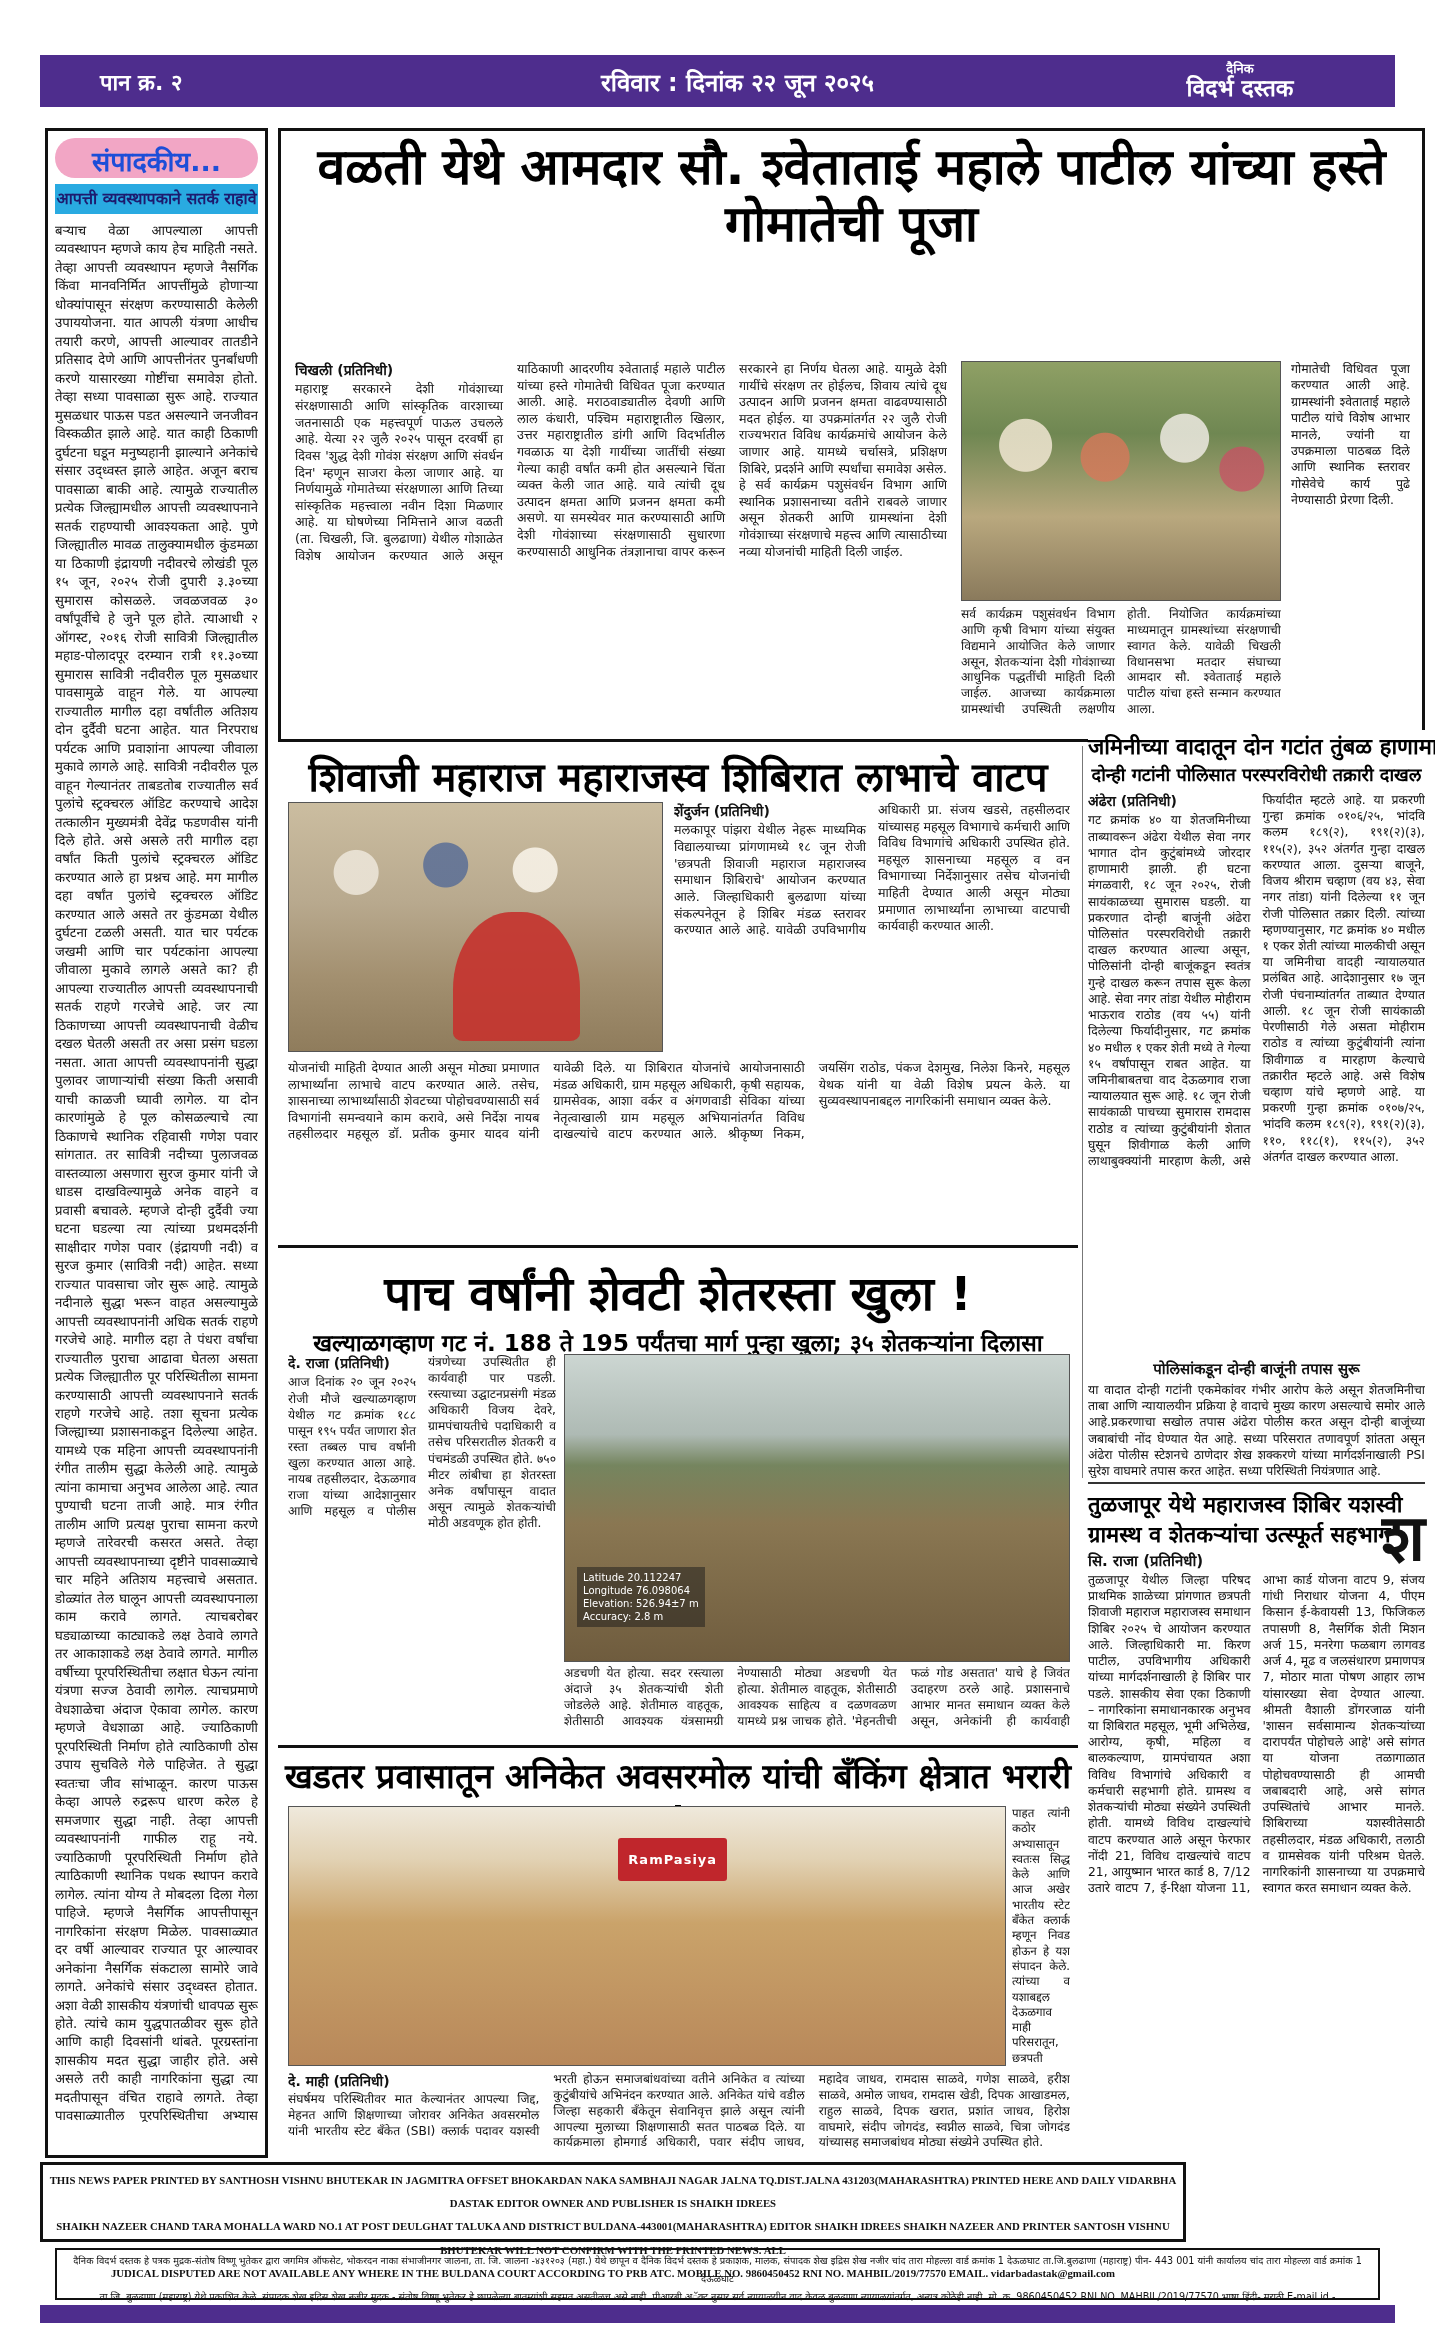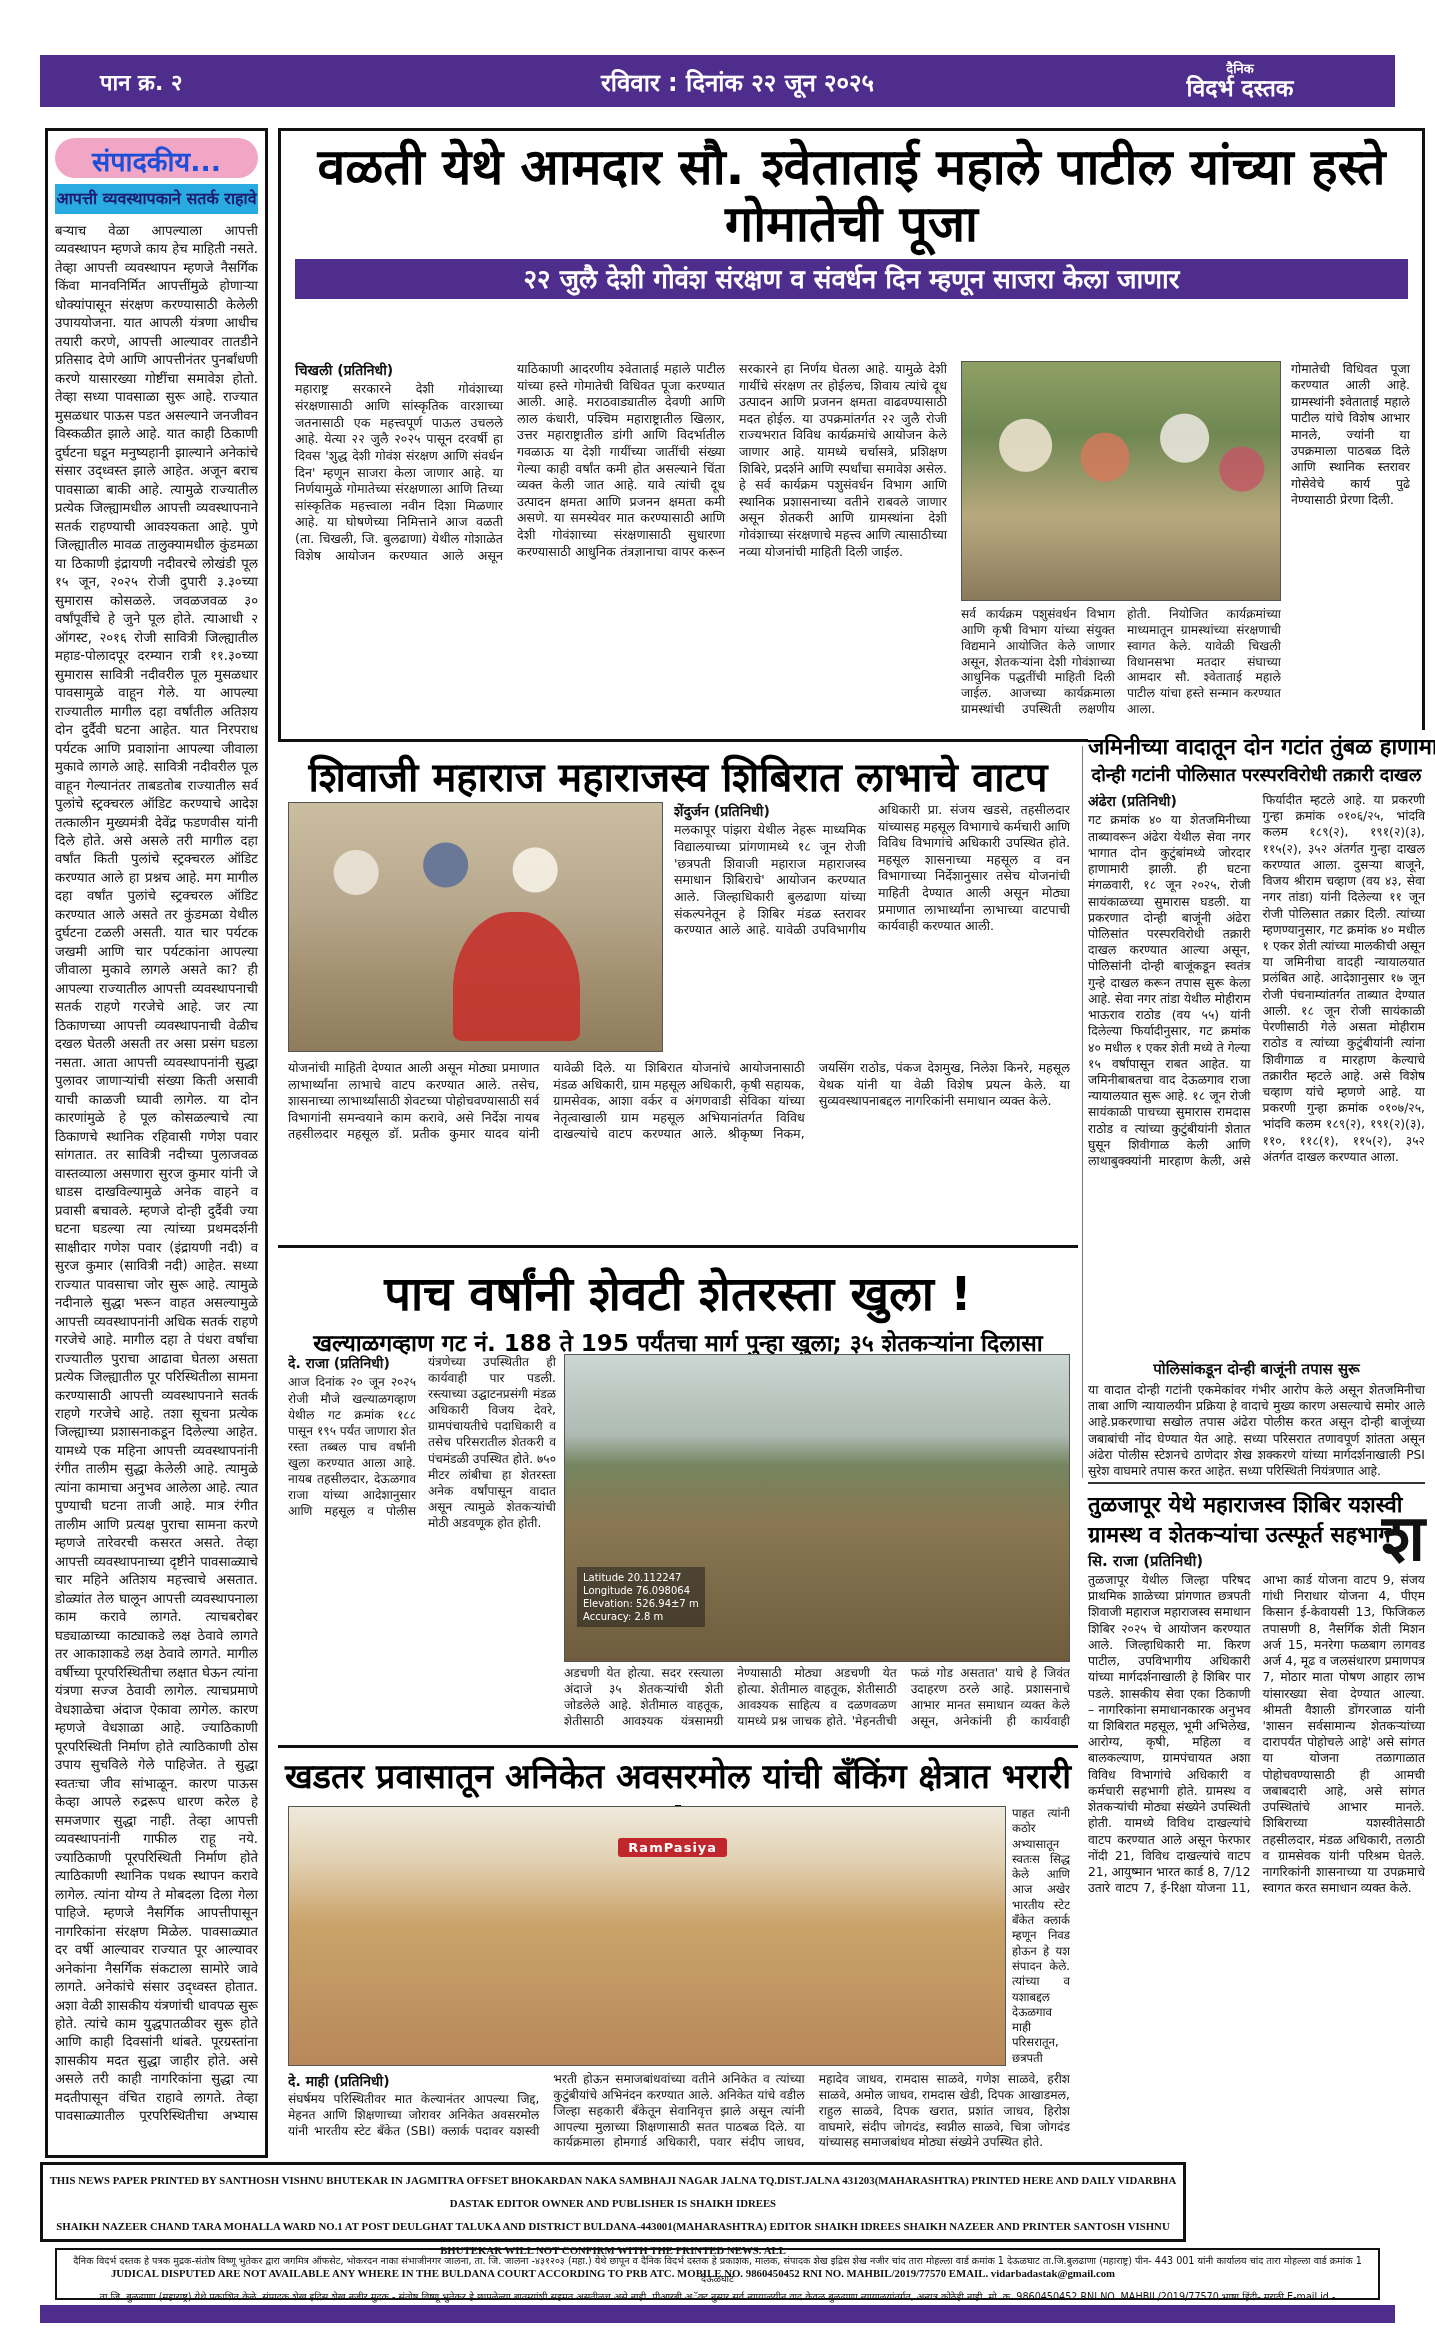--- a/index.html
+++ b/index.html
@@ -49,21 +49,21 @@
       radial-gradient(circle at 42% 25%, rgba(90,110,150,.85) 0 22px, transparent 23px),
       radial-gradient(circle at 66% 27%, rgba(250,245,235,.85) 0 22px, transparent 23px),
       linear-gradient(180deg,#cbbda0 0%,#b8a98e 40%,#a39070 70%,#8f7c5c 100%);}
   .chair-shape{position:absolute;left:44%;bottom:4%;width:34%;height:52%;background:#c4342f;
       border-radius:46% 46% 8% 8%/60% 60% 6% 6%;opacity:.92;}
   .photo3{background:linear-gradient(180deg,#ccd6d2 0%,#aebab4 26%,#75855f 36%,#8a7752 55%,#6f5c3e 100%);}
   .gps{position:absolute;left:12px;bottom:34px;background:rgba(25,25,25,.5);color:#fff;
        font-size:10px;line-height:1.3;padding:4px 6px;}
   .photo4{background:linear-gradient(180deg,#efe9dc 0%,#e2d2b4 20%,#caa36a 45%,#b8885a 100%);}
   .shop-banner{position:absolute;left:46%;top:12%;background:#c0262c;color:#fff;font-weight:bold;
-       font-size:13px;padding:2px 10px;border-radius:3px;letter-spacing:1px;}
+       font-size:13px;padding:14px 10px;border-radius:3px;letter-spacing:1px;}
 
   .vdivider{background:#777;width:1px;}
 
   
   .foot-a{border:3px solid #111;text-align:center;font-family:"Liberation Serif",serif;
           font-weight:bold;font-size:10.8px;line-height:2.15;box-sizing:border-box;padding-top:4px;}
   .foot-b{border:2px solid #111;font-size:9.6px;line-height:1.9;box-sizing:border-box;
           padding:2px 8px;text-align:center;}
   .purple-bar{background:#4e2d8d;}
   .edge-glyph{font-size:64px;font-weight:bold;color:#111;}
@@ -86,21 +86,20 @@
     <div class="ed-pill">संपादकीय...</div>
     <div class="ed-strip">आपत्ती व्यवस्थापकाने सतर्क राहावे</div>
     <div class="ed-body just">
       <span>बऱ्याच वेळा आपल्याला आपत्ती व्यवस्थापन म्हणजे काय हेच माहिती नसते. तेव्हा आपत्ती व्यवस्थापन म्हणजे नैसर्गिक किंवा मानवनिर्मित आपत्तींमुळे होणाऱ्या धोक्यांपासून संरक्षण करण्यासाठी केलेली उपाययोजना. यात आपली यंत्रणा आधीच तयारी करणे, आपत्ती आल्यावर तातडीने प्रतिसाद देणे आणि आपत्तीनंतर पुनर्बांधणी करणे यासारख्या गोष्टींचा समावेश होतो. तेव्हा सध्या पावसाळा सुरू आहे. राज्यात मुसळधार पाऊस पडत असल्याने जनजीवन विस्कळीत झाले आहे. यात काही ठिकाणी दुर्घटना घडून मनुष्यहानी झाल्याने अनेकांचे संसार उद्ध्वस्त झाले आहेत. अजून बराच पावसाळा बाकी आहे. त्यामुळे राज्यातील प्रत्येक जिल्ह्यामधील आपत्ती व्यवस्थापनाने सतर्क राहण्याची आवश्यकता आहे. पुणे जिल्ह्यातील मावळ तालुक्यामधील कुंडमळा या ठिकाणी इंद्रायणी नदीवरचे लोखंडी पूल १५ जून, २०२५ रोजी दुपारी ३.३०च्या सुमारास कोसळले. जवळजवळ ३० वर्षांपूर्वीचे हे जुने पूल होते. त्याआधी २ ऑगस्ट, २०१६ रोजी सावित्री जिल्ह्यातील महाड-पोलादपूर दरम्यान रात्री ११.३०च्या सुमारास सावित्री नदीवरील पूल मुसळधार पावसामुळे वाहून गेले. या आपल्या राज्यातील मागील दहा वर्षांतील अतिशय दोन दुर्दैवी घटना आहेत. यात निरपराध पर्यटक आणि प्रवाशांना आपल्या जीवाला मुकावे लागले आहे. सावित्री नदीवरील पूल वाहून गेल्यानंतर ताबडतोब राज्यातील सर्व पुलांचे स्ट्रक्चरल ऑडिट करण्याचे आदेश तत्कालीन मुख्यमंत्री देवेंद्र फडणवीस यांनी दिले होते. असे असले तरी मागील दहा वर्षांत किती पुलांचे स्ट्रक्चरल ऑडिट करण्यात आले हा प्रश्नच आहे. मग मागील दहा वर्षांत पुलांचे स्ट्रक्चरल ऑडिट करण्यात आले असते तर कुंडमळा येथील दुर्घटना टळली असती. यात चार पर्यटक जखमी आणि चार पर्यटकांना आपल्या जीवाला मुकावे लागले असते का? ही आपल्या राज्यातील आपत्ती व्यवस्थापनाची सतर्क राहणे गरजेचे आहे. जर त्या ठिकाणच्या आपत्ती व्यवस्थापनाची वेळीच दखल घेतली असती तर असा प्रसंग घडला नसता. आता आपत्ती व्यवस्थापनांनी सुद्धा पुलावर जाणाऱ्यांची संख्या किती असावी याची काळजी घ्यावी लागेल. या दोन कारणांमुळे हे पूल कोसळल्याचे त्या ठिकाणचे स्थानिक रहिवासी गणेश पवार सांगतात. तर सावित्री नदीच्या पुलाजवळ वास्तव्याला असणारा सुरज कुमार यांनी जे धाडस दाखविल्यामुळे अनेक वाहने व प्रवासी बचावले. म्हणजे दोन्ही दुर्दैवी ज्या घटना घडल्या त्या त्यांच्या प्रथमदर्शनी साक्षीदार गणेश पवार (इंद्रायणी नदी) व सुरज कुमार (सावित्री नदी) आहेत. सध्या राज्यात पावसाचा जोर सुरू आहे. त्यामुळे नदीनाले सुद्धा भरून वाहत असल्यामुळे आपत्ती व्यवस्थापनांनी अधिक सतर्क राहणे गरजेचे आहे. मागील दहा ते पंधरा वर्षांचा राज्यातील पुराचा आढावा घेतला असता प्रत्येक जिल्ह्यातील पूर परिस्थितीला सामना करण्यासाठी आपत्ती व्यवस्थापनाने सतर्क राहणे गरजेचे आहे. तशा सूचना प्रत्येक जिल्ह्याच्या प्रशासनाकडून दिलेल्या आहेत. यामध्ये एक महिना आपत्ती व्यवस्थापनांनी रंगीत तालीम सुद्धा केलेली आहे. त्यामुळे त्यांना कामाचा अनुभव आलेला आहे. त्यात पुण्याची घटना ताजी आहे. मात्र रंगीत तालीम आणि प्रत्यक्ष पुराचा सामना करणे म्हणजे तारेवरची कसरत असते. तेव्हा आपत्ती व्यवस्थापनाच्या दृष्टीने पावसाळ्याचे चार महिने अतिशय महत्त्वाचे असतात. डोळ्यांत तेल घालून आपत्ती व्यवस्थापनाला काम करावे लागते. त्याचबरोबर घड्याळाच्या काट्याकडे लक्ष ठेवावे लागते तर आकाशाकडे लक्ष ठेवावे लागते. मागील वर्षीच्या पूरपरिस्थितीचा लक्षात घेऊन त्यांना यंत्रणा सज्ज ठेवावी लागेल. त्याचप्रमाणे वेधशाळेचा अंदाज ऐकावा लागेल. कारण म्हणजे वेधशाळा आहे. ज्याठिकाणी पूरपरिस्थिती निर्माण होते त्याठिकाणी ठोस उपाय सुचविले गेले पाहिजेत. ते सुद्धा स्वतःचा जीव सांभाळून. कारण पाऊस केव्हा आपले रुद्ररूप धारण करेल हे समजणार सुद्धा नाही. तेव्हा आपत्ती व्यवस्थापनांनी गाफील राहू नये. ज्याठिकाणी पूरपरिस्थिती निर्माण होते त्याठिकाणी स्थानिक पथक स्थापन करावे लागेल. त्यांना योग्य ते मोबदला दिला गेला पाहिजे. म्हणजे नैसर्गिक आपत्तीपासून नागरिकांना संरक्षण मिळेल. पावसाळ्यात दर वर्षी आल्यावर राज्यात पूर आल्यावर अनेकांना नैसर्गिक संकटाला सामोरे जावे लागते. अनेकांचे संसार उद्ध्वस्त होतात. अशा वेळी शासकीय यंत्रणांची धावपळ सुरू होते. त्यांचे काम युद्धपातळीवर सुरू होते आणि काही दिवसांनी थांबते. पूरग्रस्तांना शासकीय मदत सुद्धा जाहीर होते. असे असले तरी काही नागरिकांना सुद्धा त्या मदतीपासून वंचित राहावे लागते. तेव्हा पावसाळ्यातील पूरपरिस्थितीचा अभ्यास केलेल्या प्रत्येक जिल्ह्याच्या आपत्ती व्यवस्थापनांनी आपल्या जिल्ह्यातील नागरिकांची</span>
       
     </div>
   </div>
 
   <div class="abs box" style="left:278px;top:128px;width:1147px;height:614px;border:3px solid #111;">
     <div class="hl" style="font-size:50px;line-height:1.14;margin:8px 20px 0 20px;">वळती येथे आमदार सौ. श्वेताताई महाले पाटील यांच्या हस्ते गोमातेची पूजा</div>
-    <div class="band" style="margin:6px 14px 0 14px;height:40px;line-height:40px;font-size:26px;">२२ जुलै देशी गोवंश संरक्षण व संवर्धन दिन म्हणून साजरा केला जाणार</div>
     <div class="abs" style="left:14px;top:230px;width:1115px;height:368px;">
       <div class="abs cols3 body-txt just hidden-overflow" style="left:0;top:0;width:652px;height:366px;">
         <span class="dateline">चिखली (प्रतिनिधी)</span>
         <span>महाराष्ट्र सरकारने देशी गोवंशाच्या संरक्षणासाठी आणि सांस्कृतिक वारशाच्या जतनासाठी एक महत्त्वपूर्ण पाऊल उचलले आहे. येत्या २२ जुलै २०२५ पासून दरवर्षी हा दिवस 'शुद्ध देशी गोवंश संरक्षण आणि संवर्धन दिन' म्हणून साजरा केला जाणार आहे. या निर्णयामुळे गोमातेच्या संरक्षणाला आणि तिच्या सांस्कृतिक महत्त्वाला नवीन दिशा मिळणार आहे. या घोषणेच्या निमित्ताने आज वळती (ता. चिखली, जि. बुलढाणा) येथील गोशाळेत विशेष आयोजन करण्यात आले असून याठिकाणी आदरणीय श्वेताताई महाले पाटील यांच्या हस्ते गोमातेची विधिवत पूजा करण्यात आली. आहे. मराठवाड्यातील देवणी आणि लाल कंधारी, पश्चिम महाराष्ट्रातील खिलार, उत्तर महाराष्ट्रातील डांगी आणि विदर्भातील गवळाऊ या देशी गायींच्या जातींची संख्या गेल्या काही वर्षांत कमी होत असल्याने चिंता व्यक्त केली जात आहे. यावे त्यांची दूध उत्पादन क्षमता आणि प्रजनन क्षमता कमी असणे. या समस्येवर मात करण्यासाठी आणि देशी गोवंशाच्या संरक्षणासाठी सुधारणा करण्यासाठी आधुनिक तंत्रज्ञानाचा वापर करून सरकारने हा निर्णय घेतला आहे. यामुळे देशी गायींचे संरक्षण तर होईलच, शिवाय त्यांचे दूध उत्पादन आणि प्रजनन क्षमता वाढवण्यासाठी मदत होईल. या उपक्रमांतर्गत २२ जुलै रोजी राज्यभरात विविध कार्यक्रमांचे आयोजन केले जाणार आहे. यामध्ये चर्चासत्रे, प्रशिक्षण शिबिरे, प्रदर्शने आणि स्पर्धांचा समावेश असेल. हे सर्व कार्यक्रम पशुसंवर्धन विभाग आणि स्थानिक प्रशासनाच्या वतीने राबवले जाणार असून शेतकरी आणि ग्रामस्थांना देशी गोवंशाच्या संरक्षणाचे महत्त्व आणि त्यासाठीच्या नव्या योजनांची माहिती दिली जाईल.</span>
       </div>
       <div class="abs photo photo1" style="left:666px;top:0;width:320px;height:240px;"></div>
       <div class="abs cols2 cap-txt just hidden-overflow" style="left:666px;top:246px;width:320px;height:120px;">सर्व कार्यक्रम पशुसंवर्धन विभाग आणि कृषी विभाग यांच्या संयुक्त विद्यमाने आयोजित केले जाणार असून, शेतकऱ्यांना देशी गोवंशाच्या आधुनिक पद्धतींची माहिती दिली जाईल. आजच्या कार्यक्रमाला ग्रामस्थांची उपस्थिती लक्षणीय होती. नियोजित कार्यक्रमांच्या माध्यमातून ग्रामस्थांच्या संरक्षणाची स्वागत केले. यावेळी चिखली विधानसभा मतदार संघाच्या आमदार सौ. श्वेताताई महाले पाटील यांचा हस्ते सन्मान करण्यात आला.</div>
       <div class="abs body-txt just hidden-overflow" style="left:996px;top:0;width:119px;height:366px;font-size:12.4px;">गोमातेची विधिवत पूजा करण्यात आली आहे. ग्रामस्थांनी श्वेताताई महाले पाटील यांचे विशेष आभार मानले, ज्यांनी या उपक्रमाला पाठबळ दिले आणि स्थानिक स्तरावर गोसेवेचे कार्य पुढे नेण्यासाठी प्रेरणा दिली.</div>
     </div>
   </div>

